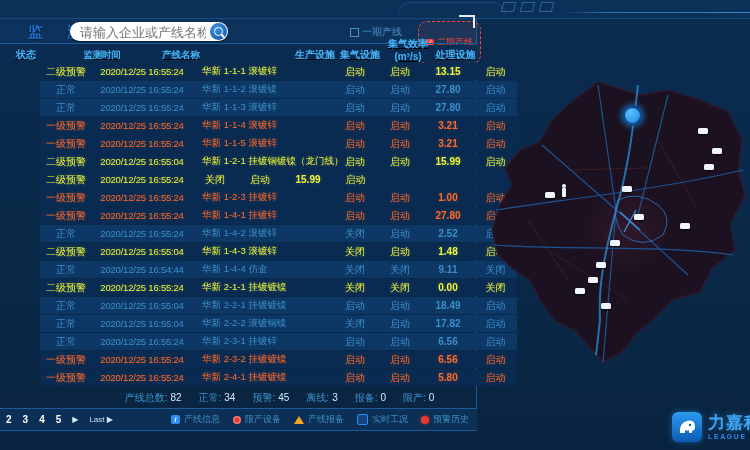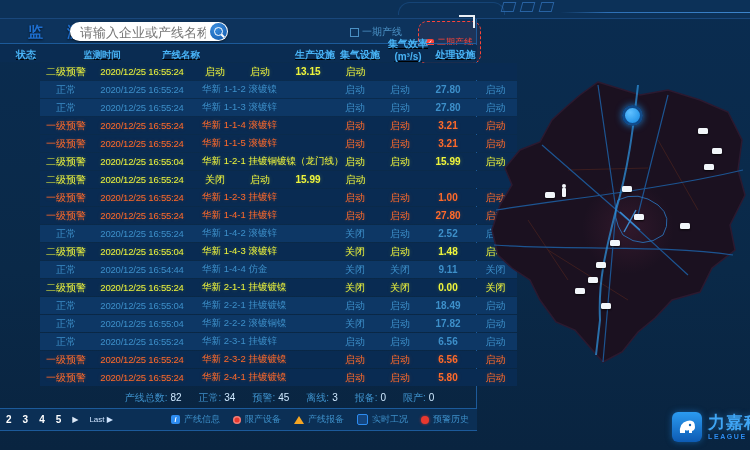--- a/index.html
+++ b/index.html
@@ -125,20 +125,21 @@
       <div class="th c2">产线名称</div>
       <div class="th c3">生产设施</div>
       <div class="th c4">集气设施</div>
       <div class="th c5">集气效率(m³/s)</div>
       <div class="th c6">处理设施</div>
     </div>
   <div class="tbody">
       <div class="trow warn2">
         <div class="td c0">二级预警</div>
         <div class="td c1">2020/12/25 16:55:24</div>
+        <div class="td c2">华新 1-1-1 滚镀锌</div>
         <div class="td c3">启动</div>
         <div class="td c4">启动</div>
         <div class="td c5">13.15</div>
         <div class="td c6">启动</div>
       </div>
       <div class="trow normal">
         <div class="td c0">正常</div>
         <div class="td c1">2020/12/25 16:55:24</div>
         <div class="td c2">华新 1-1-2 滚镀镍</div>
         <div class="td c3">启动</div>

